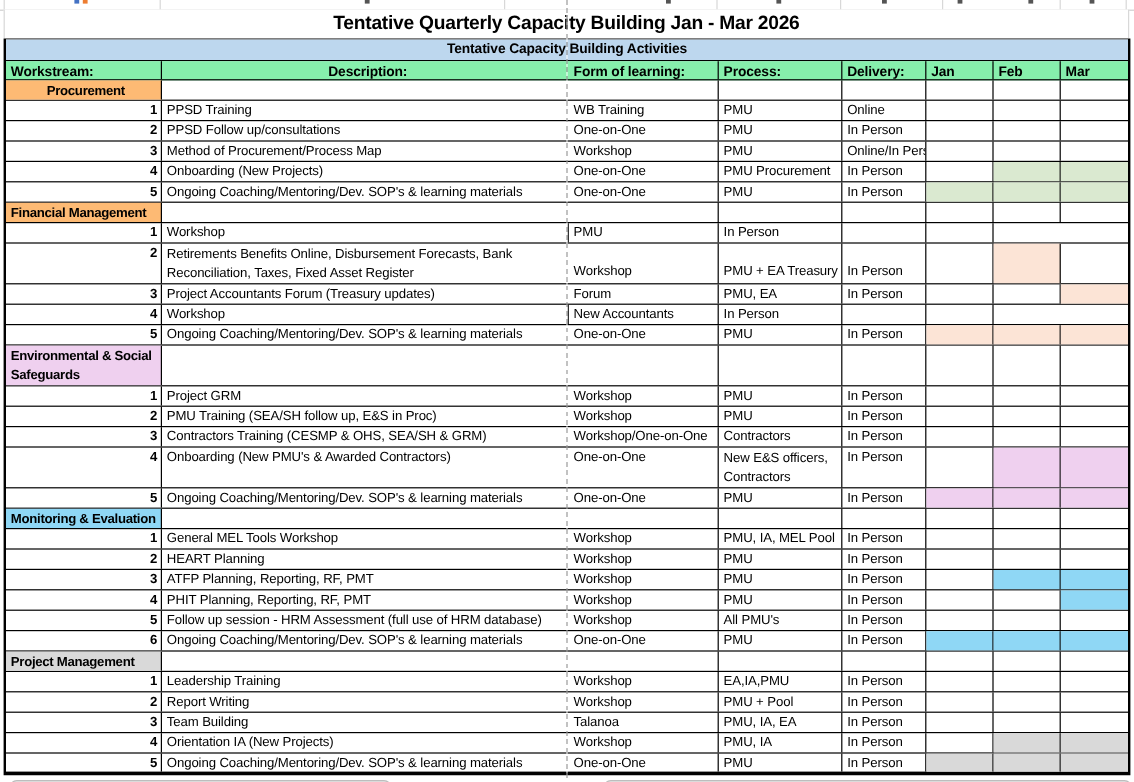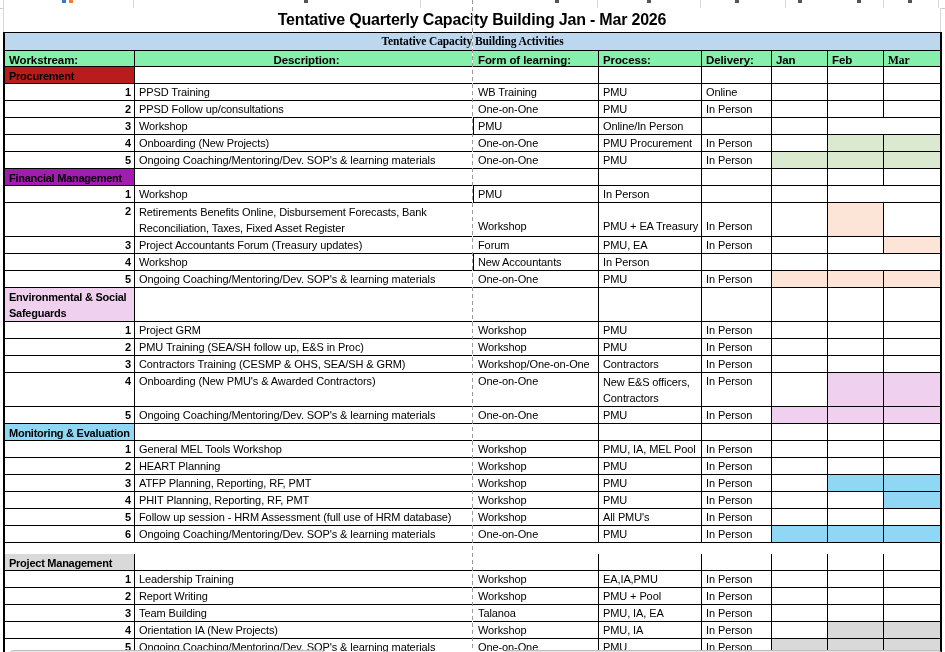--- a/index.html
+++ b/index.html
@@ -30,21 +30,21 @@
     display:grid;box-sizing:border-box;
     grid-template-columns:130px 339px 125px 103px 70px 56px 56px 56px;
     border-bottom:1px solid #000;
   }
   .row:last-child{border-bottom-width:2px;}
   .cell{
     box-sizing:border-box;border-right:1px solid #000;
     overflow:hidden;white-space:nowrap;font-size:11px;line-height:15px;
     padding:1px 0 0 4px;letter-spacing:-0.1px;
   }
-  .cell:last-child{border-right:none;font-family:Liberation Serif, serif;}
+  .cell:last-child{border-right:none;}
   .cell.no-r{border-right:none;} 
   .subtitle-row{height:18px;background:#BDD7EE;}
   .subtitle-cell{
     grid-column:1 / 9;text-align:center;font-weight:bold;font-size:11.5px;
     line-height:17px;border-right:none;padding:0;
   }
   .header-row{height:16px;background:#86efac;}
   .header-row .cell{font-weight:bold;font-size:11.5px;line-height:18px;padding-top:0;}
   .header-row .cell.center{text-align:center;}
   .num-cell{text-align:right;padding:1px 3px 0 0;font-weight:bold;}
@@ -101,21 +101,21 @@
       <div class="cell center no-r">Description:</div>
       <div class="cell">Form of learning:</div>
       <div class="cell">Process:</div>
       <div class="cell">Delivery:</div>
       <div class="cell">Jan</div>
       <div class="cell">Feb</div>
       <div class="cell">Mar</div>
     </div>
     <div id="rows">
         <div class="row" style="height: 17px;">
-          <div class="cell section-label" style="background: #b91c1c;">Procurement</div>
+          <div class="cell section-label" style="background: #fdba74; text-align: center;">Procurement</div>
           <div class="cell no-r"></div>
           <div class="cell"></div>
           <div class="cell"></div>
           <div class="cell"></div>
           <div class="cell"></div>
           <div class="cell"></div>
           <div class="cell"></div>
         </div>
         <div class="row" style="height: 17px;">
           <div class="cell num-cell">1</div>
@@ -132,20 +132,21 @@
           <div class="cell no-r">PPSD Follow up/consultations</div>
           <div class="cell">One-on-One</div>
           <div class="cell">PMU</div>
           <div class="cell">In Person</div>
           <div class="cell"></div>
           <div class="cell"></div>
           <div class="cell"></div>
         </div>
         <div class="row" style="height: 17px;">
           <div class="cell num-cell">3</div>
+          <div class="cell no-r">Method of Procurement/Process Map</div>
           <div class="cell">Workshop</div>
           <div class="cell">PMU</div>
           <div class="cell">Online/In Person</div>
           <div class="cell"></div>
           <div class="cell"></div>
           <div class="cell"></div>
         </div>
         <div class="row" style="height: 17px;">
           <div class="cell num-cell">4</div>
           <div class="cell no-r">Onboarding (New Projects)</div>
@@ -160,21 +161,21 @@
           <div class="cell num-cell">5</div>
           <div class="cell no-r">Ongoing Coaching/Mentoring/Dev. SOP's &amp; learning materials</div>
           <div class="cell">One-on-One</div>
           <div class="cell">PMU</div>
           <div class="cell">In Person</div>
           <div class="cell" style="background: rgb(218, 233, 208);"></div>
           <div class="cell" style="background: rgb(218, 233, 208);"></div>
           <div class="cell" style="background: rgb(218, 233, 208);"></div>
         </div>
         <div class="row" style="height: 17px;">
-          <div class="cell section-label" style="background: #a21caf;">Financial Management</div>
+          <div class="cell section-label" style="background: #fdba74;">Financial Management</div>
           <div class="cell no-r"></div>
           <div class="cell"></div>
           <div class="cell"></div>
           <div class="cell"></div>
           <div class="cell"></div>
           <div class="cell"></div>
           <div class="cell"></div>
         </div>
         <div class="row" style="height: 17px;">
           <div class="cell num-cell">1</div>
@@ -347,21 +348,21 @@
         <div class="row" style="height: 17px;">
           <div class="cell num-cell">6</div>
           <div class="cell no-r">Ongoing Coaching/Mentoring/Dev. SOP's &amp; learning materials</div>
           <div class="cell">One-on-One</div>
           <div class="cell">PMU</div>
           <div class="cell">In Person</div>
           <div class="cell" style="background: rgb(143, 215, 245);"></div>
           <div class="cell" style="background: rgb(143, 215, 245);"></div>
           <div class="cell" style="background: rgb(143, 215, 245);"></div>
         </div>
-        <div class="row" style="height: 17px; margin-top: 11px;">
+        <div class="row" style="height: 17px;">
           <div class="cell section-label" style="background: rgb(217, 217, 217);">Project Management</div>
           <div class="cell no-r"></div>
           <div class="cell"></div>
           <div class="cell"></div>
           <div class="cell"></div>
           <div class="cell"></div>
           <div class="cell"></div>
           <div class="cell"></div>
         </div>
         <div class="row" style="height: 17px;">

